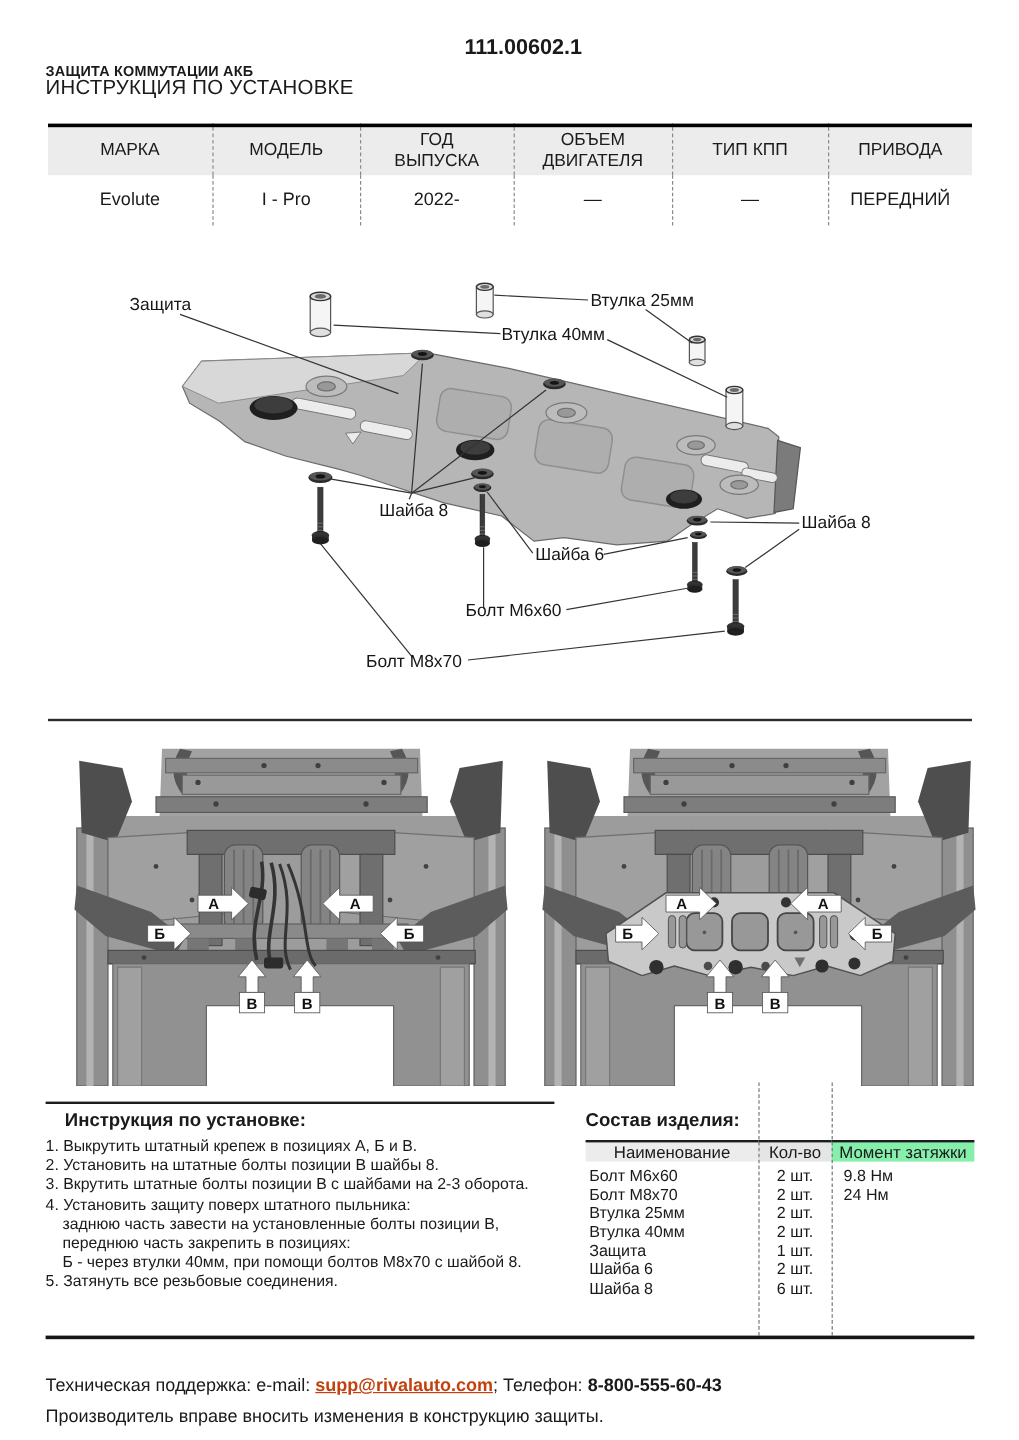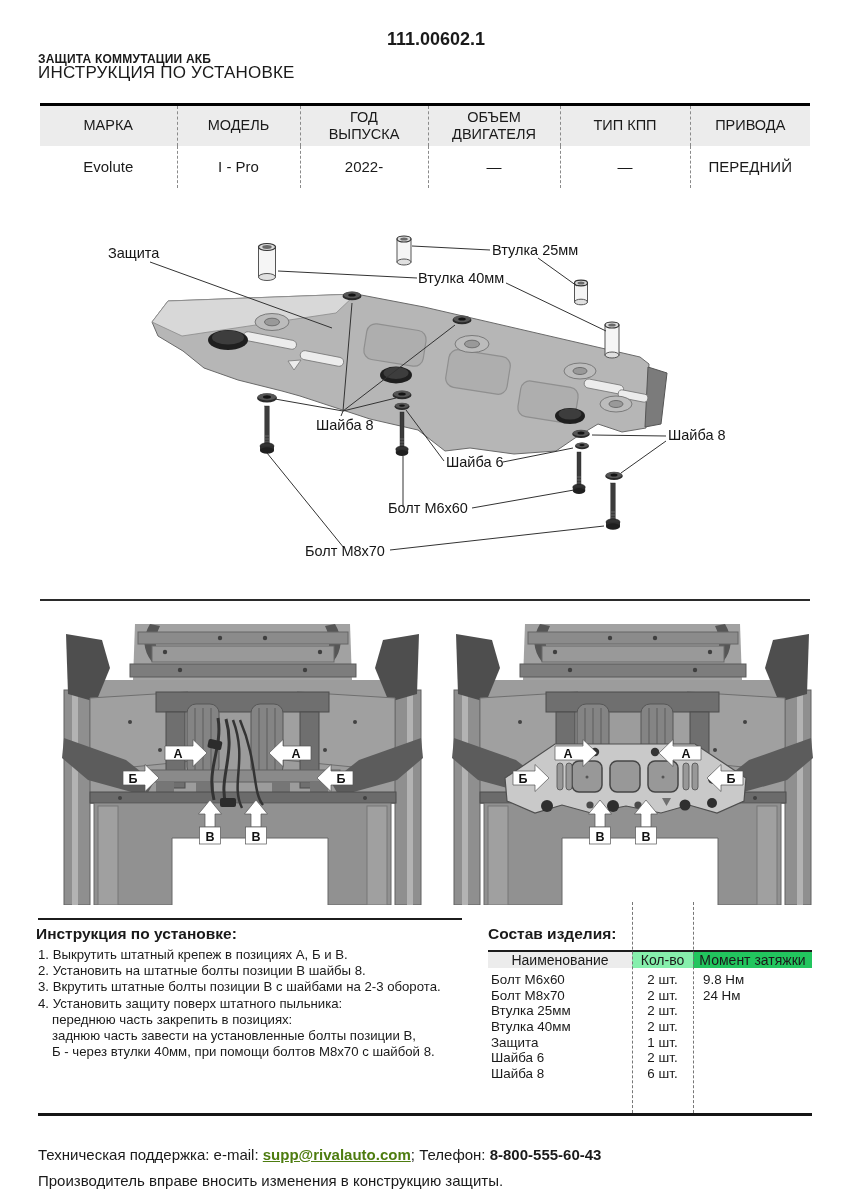--- a/index.html
+++ b/index.html
@@ -32,21 +32,21 @@
   .divider { background:#2b2b2b; }
   .div1 { left:40px; top:599px; width:770px; height:2px; }
   .div2 { left:38px; top:1113px; width:774px; height:2.5px; background:#161616; }
   .instr-rule { left:38px; top:918px; width:424px; height:2px; background:#1c1c1c; }
 
   svg.car { position:absolute; width:365px; height:283px; }
   .car-left { left:60px; top:622px; }
   .car-right { left:450px; top:622px; }
 
   
-  .instr-title { left:36px; top:925px; font-size:15.5px; font-weight:bold; }
+  .instr-title { left:54px; top:925px; font-size:15.5px; font-weight:bold; }
   .instr-list { left:38px; top:947px; width:432px; font-size:13.2px; line-height:16.2px; }
   .instr-list .sub { padding-left:14px; }
 
   
   .parts-title { left:488px; top:925px; font-size:15.5px; font-weight:bold; }
   table.parts { left:488px; top:950px; width:324px; border-collapse:collapse; table-layout:fixed;
     border-top:2px solid #1c1c1c; }
   table.parts th { background:#ececec; font-weight:normal; font-size:14px; height:14px; text-align:center; }
   table.parts td { font-size:13.4px; height:15.6px; padding:0; }
   table.parts td.name { padding-left:3px; }
@@ -433,37 +433,38 @@
       <use href="#ub-markers"></use>
   </svg>
 
   <div class="abs instr-rule"></div>
   <div class="abs instr-title">Инструкция по установке:</div>
   <div class="abs instr-list">
     <div class="step">1. Выкрутить штатный крепеж в позициях А, Б и В.</div>
     <div class="step">2. Установить на штатные болты позиции В шайбы 8.</div>
     <div class="step">3. Вкрутить штатные болты позиции В с шайбами на 2-3 оборота.</div>
     <div class="step">4. Установить защиту поверх штатного пыльника:</div>
+    <div class="sub">заднюю часть завести на установленные болты позиции В,</div>
     <div class="sub">переднюю часть закрепить в позициях:</div>
-    <div class="sub">заднюю часть завести на установленные болты позиции В,</div>
     <div class="sub">Б - через втулки 40мм, при помощи болтов М8х70 с шайбой 8.</div>
+    <div class="step">5. Затянуть все резьбовые соединения.</div>
   </div>
 
   <div class="abs parts-title">Состав изделия:</div>
   <table class="abs parts">
     <colgroup>
         <col style="width:144px">
         <col style="width:61px">
         <col style="width:119px">
       </colgroup>
     <thead>
       <tr>
         <th style="background: rgb(236, 236, 236);">Наименование</th>
-        <th style="background: #86efac;">Кол-во</th>
-        <th style="background: #22c55e;">Момент затяжки</th>
+        <th style="background: #e5e5e5;">Кол-во</th>
+        <th style="background: #86efac;">Момент затяжки</th>
       </tr>
     </thead>
     <tbody>
       <tr class="spacer">
           <td colspan="3"></td>
         </tr>
       <tr>
         <td class="name">Болт М6х60</td>
         <td class="qty">2 шт.</td>
         <td class="torque">9.8 Нм</td>
@@ -499,16 +500,16 @@
         <td class="torque"></td>
       </tr>
     </tbody>
   </table>
   <div class="abs dash-v dash-v1"></div>
   <div class="abs dash-v dash-v2"></div>
 
   <div class="abs divider div2"></div>
   <div class="abs foot1">Производитель вправе вносить изменения в конструкцию защиты.</div>
   <div class="abs foot2">
-    <span>Техническая поддержка:  e-mail: </span><a class="email" href="#" style="color: #4d7c0f; text-align: right;">supp@rivalauto.com</a><span>; </span><span>Телефон: </span><span class="phone">8-800-555-60-43</span>
+    <span>Техническая поддержка:  e-mail: </span><a class="email" href="#" style="color: #c2410c; text-align: right;">supp@rivalauto.com</a><span>; </span><span>Телефон: </span><span class="phone">8-800-555-60-43</span>
   </div>
 
 </div>
 
 </body></html>

